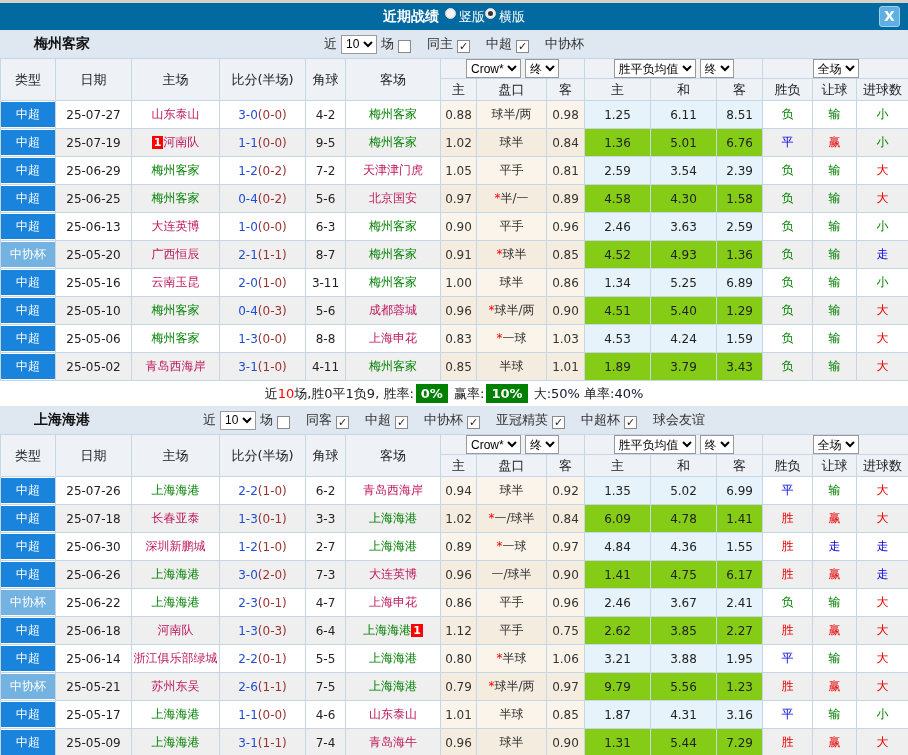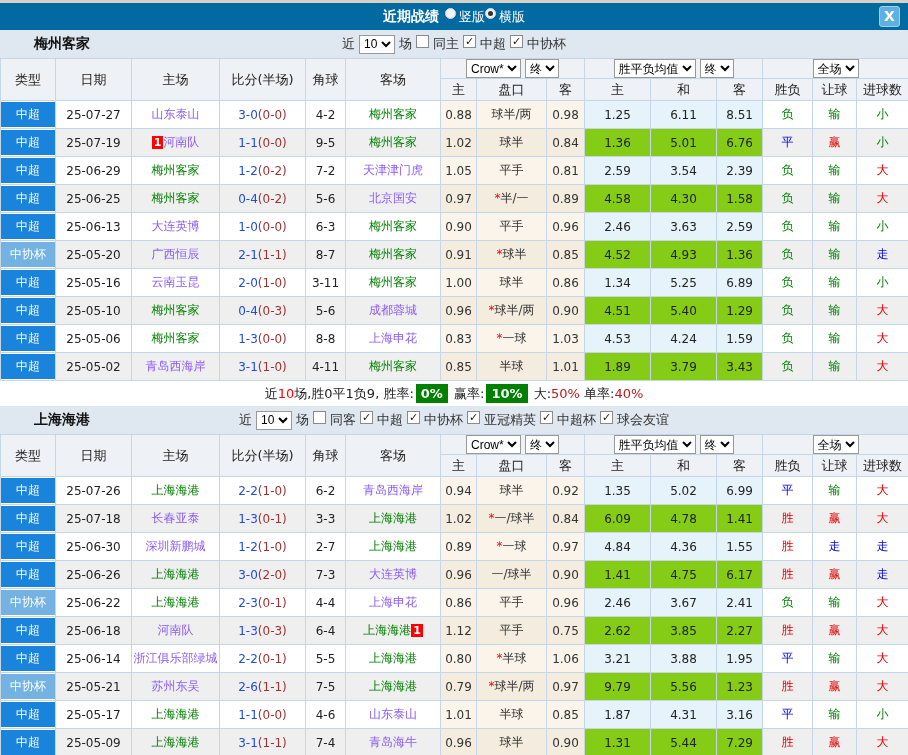--- a/index.html
+++ b/index.html
@@ -22,50 +22,50 @@
     background:#5fb0e2; border:1px solid #9fd0ee; border-radius:3px;
     color:#fff; font-weight:bold; font-size:14px; line-height:19px; text-align:center; cursor:pointer;
   }
   .sec-head {
     height:28px; background:#dfe7f1; display:flex; align-items:center; position:relative;
   }
   .team-title { position:absolute; left:34px; font-weight:bold; font-size:14px; color:#111; }
   .filters { margin:0 auto; display:flex; align-items:center; gap:4px; font-size:13px; color:#333; }
   .filters select { height:19px; font-size:12px; border:1px solid #999; background:#fff; }
   .cbx { width:13px; height:13px; border:1px solid #8a8a8a; background:#fff; display:inline-block; text-align:center; line-height:11px; font-size:11px; color:#222; font-weight:bold; }
-  .chk-label { display:inline-flex; align-items:flex-start; gap:4px; cursor:pointer; }
+  .chk-label { display:inline-flex; align-items:flex-end; gap:16px; cursor:pointer; }
   table { border-collapse:collapse; table-layout:fixed; width:908px; }
   td, th { border:1px solid #c5d6e6; text-align:center; overflow:hidden; white-space:nowrap; font-weight:normal; }
   thead td { background:#eef2f7; color:#222; font-size:13px; }
   thead tr.ddrow td { height:20px; }
   thead tr.lblrow td { height:22px; }
   thead select { height:19px; font-size:12px; border:1px solid #999; background:#fff; margin:0 2px; }
   tbody td { height:28px; font-size:12px; }
   tr.odd td.plain { background:#fff; }
   tr.even td.plain { background:#efefef; }
   td.cream { background:#fbf4ea; color:#333; }
   tr.even td.cream { background:#f4ecdf; }
   td.mblue { background:#e7f3fa; }
   tr.even td.mblue { background:#84cc16; }
   td.lg { padding:0; background:#fff; }
   td.lg .badge { margin:1px 0; height:25px; line-height:25px; color:#fff; font-size:12px; }
   .badge.csl { background:#1a83dc; }
   .badge.cup { background:#74b2e1; }
   .t-green { color:#008000; }
-  .t-black { color:#8b5cf6; }
+  .t-black { color:#be185d; }
   .score { color:#1d4ed8; }
   .half { color:#993333; }
   .star { color:#f00; }
   .tag1 { display:inline-block; background:#f00; color:#fff; font-size:11px; line-height:13px; padding:0 2px; font-weight:bold; }
   .c-red { color:#e60000; }
   .c-green { color:#008000; }
   .c-blue { color:#0000e0; }
   .summary { height:25px; line-height:25px; text-align:center; font-size:13px; color:#222; background:#fff; }
   .summary .pct { background:#008000; color:#fff; font-weight:bold; padding:2px 5px; margin:0 2px; }
-  .summary .red { color:#f00; } .summary .blue { color:#b91c1c; }
+  .summary .red { color:#f00; } .summary .blue { color:#0f172a; }
 </style>
 </head>
 <body>
 
 <div class="topstrip"></div>
 
 <div class="titlebar">
   <span class="ttl">近期战绩</span>
   <span id="radio-group"><span class="radio-opt">
         <span class="rdo"></span>
@@ -487,21 +487,21 @@
           <td class="plain"><span class="c-red">赢</span></td>
           <td class="plain"><span class="c-blue">走</span></td>
         </tr>
         <tr class="odd">
           <td class="lg">
             <div class="badge cup">中协杯</div>
           </td>
           <td class="plain">25-06-22</td>
           <td class="plain"><span class="t-green">上海海港</span></td>
           <td class="plain"><span class="score">2-3</span><span class="half">(0-1)</span></td>
-          <td class="plain">4-4</td>
+          <td class="plain">4-7</td>
           <td class="plain"><span class="t-black">上海申花</span></td>
           <td class="cream">0.86</td>
           <td class="cream"><span>平手</span></td>
           <td class="cream">0.96</td>
           <td class="mblue">2.46</td>
           <td class="mblue">3.67</td>
           <td class="mblue">2.41</td>
           <td class="plain"><span class="c-green">负</span></td>
           <td class="plain"><span class="c-green">输</span></td>
           <td class="plain"><span class="c-red">大</span></td>

